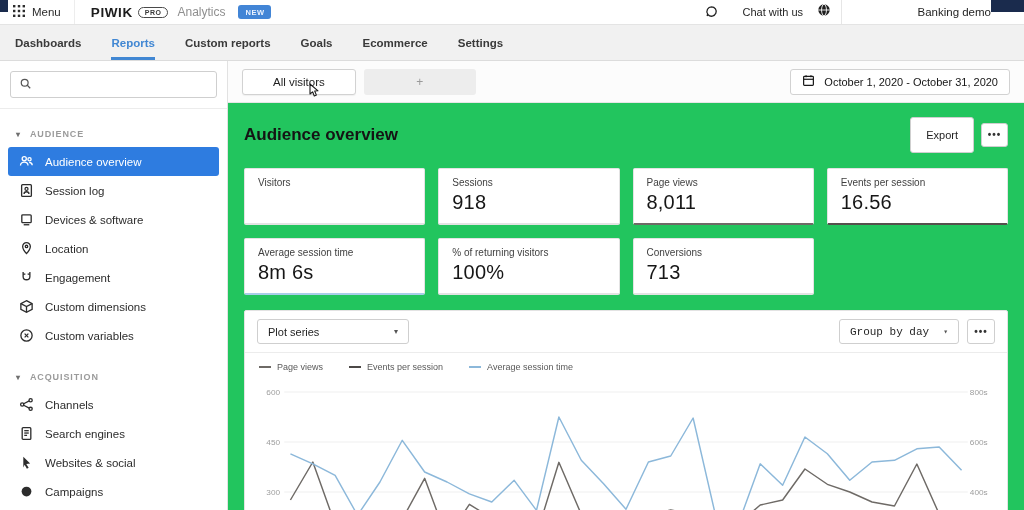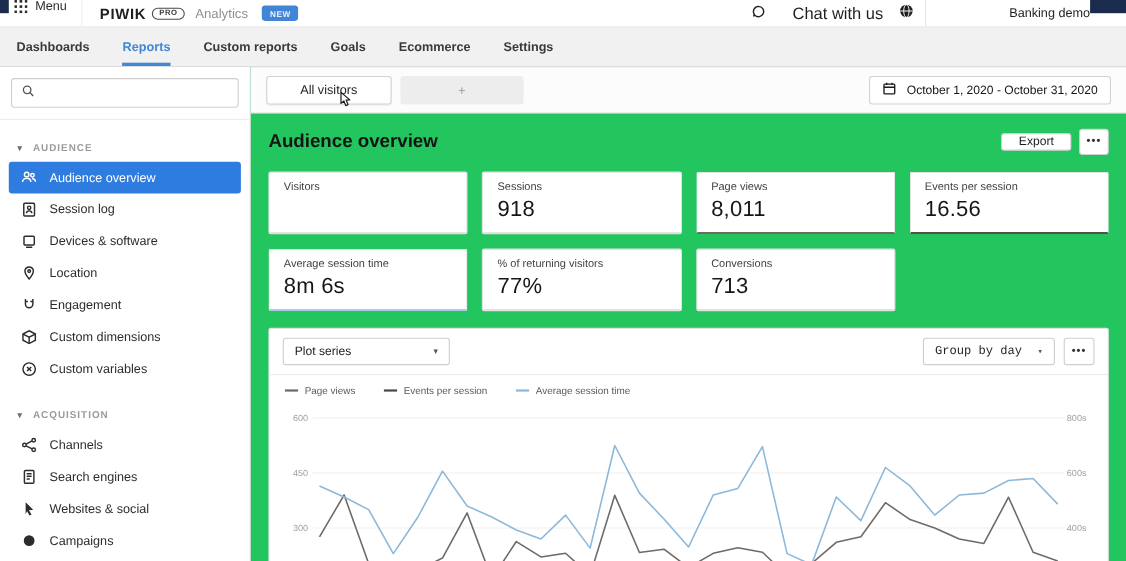--- a/index.html
+++ b/index.html
@@ -4,28 +4,28 @@
 <style>
   * { margin:0; padding:0; box-sizing:border-box; }
   html,body { width:1024px; height:510px; overflow:hidden; }
   body { font-family:"Liberation Sans", sans-serif; background:#fff; position:relative; color:#222; }
 
   
   .topbar { height:25px; background:#fff; border-bottom:1px solid #e4e4e4; display:flex; align-items:center; position:relative; }
   .corner { position:absolute; top:0; background:#1a2b4d; height:12px; }
   .corner.left { left:0; width:8px; }
   .corner.right { right:0; width:33px; }
-  .menu-btn { display:flex; gap:7px; padding:0 13px; height:100%; border-right:1px solid #ededed; font-size:11.5px; color:#2c2c2c; cursor:pointer; }
+  .menu-btn { display:flex; align-items:center; gap:7px; padding:0 13px; height:100%; border-right:1px solid #ededed; font-size:11.5px; color:#2c2c2c; cursor:pointer; }
   .brand { display:flex; align-items:center; margin-left:16px; gap:5px; }
   .brand-name { font-size:13.5px; font-weight:800; letter-spacing:.6px; color:#1d1d1d; }
   .brand-pro { font-size:7px; font-weight:700; color:#3a3a3a; border:1.5px solid #4a4a4a; border-radius:8px; padding:1px 6px; letter-spacing:.5px; }
   .brand-product { font-size:12px; color:#8f8f8f; margin-left:4px; }
   .new-badge { background:#4285d6; color:#eaf2ff; font-size:7.5px; font-weight:700; border-radius:3px; padding:2.5px 7px; margin-left:8px; letter-spacing:.5px; }
   .topbar-right { margin-left:auto; display:flex; align-items:center; height:100%; }
-  .chat { display:flex; align-items:center; gap:24px; font-size:15px; color:#1f1f1f; margin-right:14px; cursor:pointer; }
+  .chat { display:flex; align-items:center; gap:24px; font-size:11px; color:#1f1f1f; margin-right:14px; cursor:pointer; }
   .globe-wrap { margin-right:10px; display:flex; align-items:center; }
   .account-box { height:100%; width:150px; border-left:1px solid #e6e6e6; display:flex; align-items:center; justify-content:flex-end; font-size:11.5px; color:#1f1f1f; margin-right:33px; cursor:pointer; }
 
   
   .navbar { height:36px; background:#f1f1f1; border-bottom:1px solid #dcdcdc; display:flex; align-items:stretch; padding-left:15px; gap:30px; }
   .nav-item { display:flex; align-items:center; font-size:11.5px; font-weight:700; color:#3a3a3a; position:relative; cursor:pointer; white-space:nowrap; }
   .nav-item.active { color:#4187d3;text-align:center; }
   .nav-item.active::after { content:""; position:absolute; left:0; right:0; bottom:0; height:3px; background:#4187d3; }
 
   
@@ -48,21 +48,21 @@
   .filterbar { height:42px; background:#fcfcfc; border-bottom:1px solid #e6e6e6; display:flex; align-items:center; padding:0 14px; gap:8px; flex:none; }
   .segment-btn { position:relative; background:#fff; border:1px solid #d2d2d2; border-radius:3px; height:26px; padding:0 30px; font-size:11.5px; font-weight:500; color:#1e1e1e; box-shadow:0 1px 1px rgba(0,0,0,.05); cursor:pointer; display:flex; align-items:center; }
   .plus-btn { background:#ededed; border:none; border-radius:3px; height:26px; width:112px; color:#9a9a9a; font-size:12px; cursor:pointer; }
   .date-btn { margin-left:auto; display:flex; align-items:center; gap:9px; background:#fff; border:1px solid #d2d2d2; border-radius:3px; height:26px; padding:0 11px; font-size:11px; color:#151515; cursor:pointer; white-space:nowrap; }
   .mouse-cursor { position:absolute; left:58%; top:13px; pointer-events:none; }
 
   
   .page-scroll { flex:1; padding:11px 16px; overflow:hidden; }
   .title-row { display:flex; align-items:center; margin:3px 0 15px; }
   .page-title { font-size:17px; font-weight:700; color:#141414; }
-  .export-btn { margin-left:auto; background:#fff; border:1px solid #cfcfcf; border-radius:3px; height:16px; padding:0 15px; font-size:11px; color:#1e1e1e; cursor:pointer; }
+  .export-btn { margin-left:auto; background:#fff; border:1px solid #cfcfcf; border-radius:3px; height:36px; padding:0 15px; font-size:11px; color:#1e1e1e; cursor:pointer; }
   .more-btn { background:#fff; border:1px solid #cfcfcf; border-radius:3px; height:24px; width:27px; font-size:10px; font-weight:700; letter-spacing:1px; color:#333; cursor:pointer; margin-left:7px; line-height:1; }
 
   .stats-grid { display:grid; grid-template-columns:repeat(4,1fr); gap:13px; margin-bottom:15px; }
   .stat-card { background:#fff; border:1px solid #e3e3e3; border-bottom-width:2px; border-radius:2px; padding:8px 13px 9px; cursor:pointer; }
   .stat-label { font-size:10px; color:#3f3f3f; }
   .stat-value { font-size:20px; color:#161616; margin-top:3px; letter-spacing:.2px; }
 
   .chart-card { background:#fff; border:1px solid #e3e3e3; border-radius:2px; }
   .chart-header { display:flex; align-items:center; padding:8px 12px; border-bottom:1px solid #ececec; gap:8px; }
   .select-like { border:1px solid #cfcfcf; border-radius:3px; height:25px; display:flex; align-items:center; justify-content:space-between; padding:0 10px; font-size:11px; color:#1e1e1e; background:#fff; cursor:pointer; }
@@ -329,21 +329,21 @@
           <div class="stat-card" style="border-bottom-color: rgb(85, 80, 76);">
             <div class="stat-label">Events per session</div>
                  <div class="stat-value">16.56</div>
           </div>
           <div class="stat-card" style="border-bottom-color: rgb(169, 205, 233);">
             <div class="stat-label">Average session time</div>
                  <div class="stat-value">8m 6s</div>
           </div>
           <div class="stat-card">
             <div class="stat-label">% of returning visitors</div>
-                 <div class="stat-value">77%</div>
+                 <div class="stat-value">100%</div>
           </div>
           <div class="stat-card">
             <div class="stat-label">Conversions</div>
                  <div class="stat-value">713</div>
           </div>
         </div>
 
       <div class="chart-card">
         <div class="chart-header">
           <div class="select-like plot-series-select">

